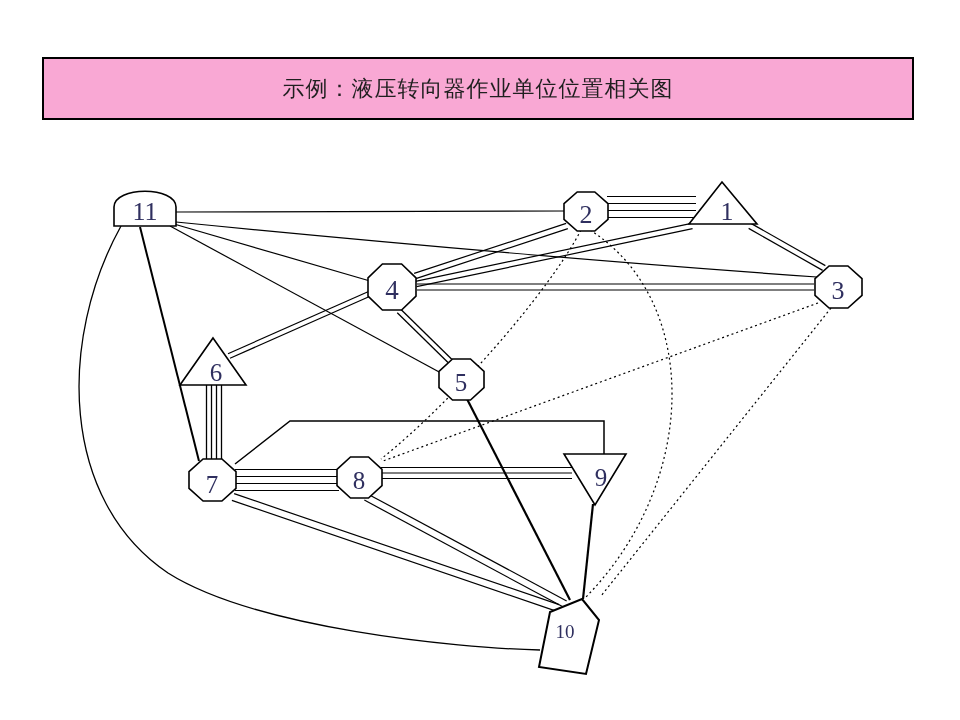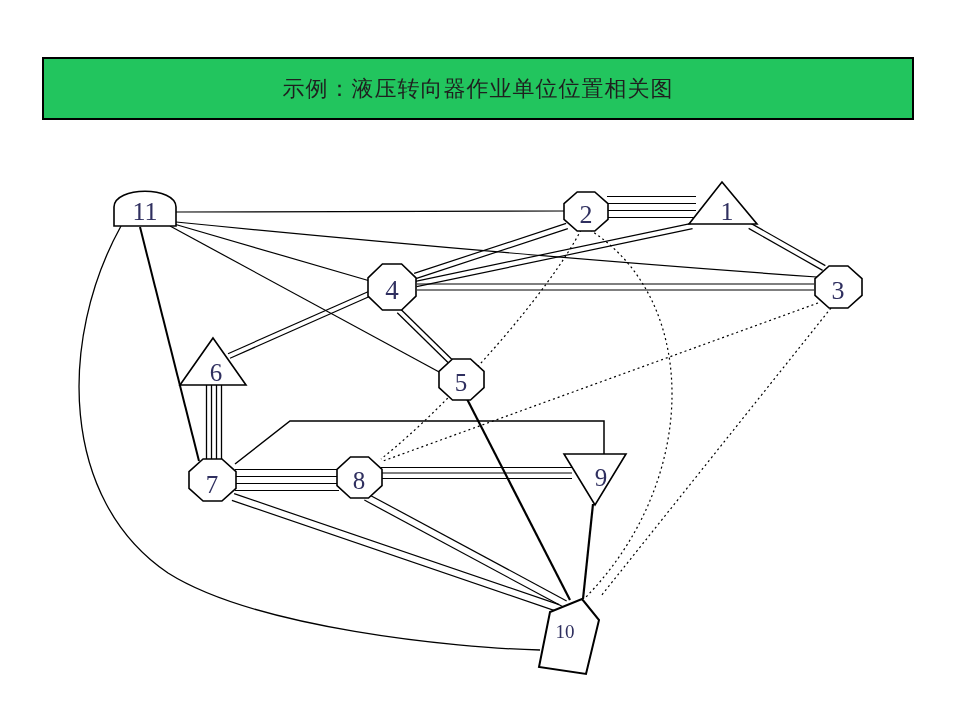--- a/index.html
+++ b/index.html
@@ -9,21 +9,21 @@
           border:2px solid #000;box-sizing:border-box;
           display:flex;align-items:center;justify-content:center;}
   .banner-text{font-size:22px;letter-spacing:1px;font-weight:400;}
   .diagram-svg{position:absolute;left:0;top:0;}
   text{font-family:"Liberation Serif", serif;}
 </style>
 </head>
 <body>
 
 <div class="slide">
-  <div class="banner" style="background: #22c55e; border-color: rgb(0, 0, 0); color: rgb(31, 31, 31);">
+  <div class="banner" style="background: #f9a8d4; border-color: rgb(0, 0, 0); color: rgb(31, 31, 31);">
     <span class="banner-text">示例：液压转向器作业单位位置相关图</span>
   </div>
   <svg id="diagram-svg" class="diagram-svg" width="960" height="720" viewBox="0 0 960 720">
       <g>
         <line fill="none" stroke="#000000" stroke-width="1.2" x1="176" y1="212" x2="565" y2="211"></line>
       </g>
       <g>
         <path fill="none" stroke="#000000" stroke-width="1.2" d="M176,222 Q520,256 817,277"></path>
       </g>
       <g>

